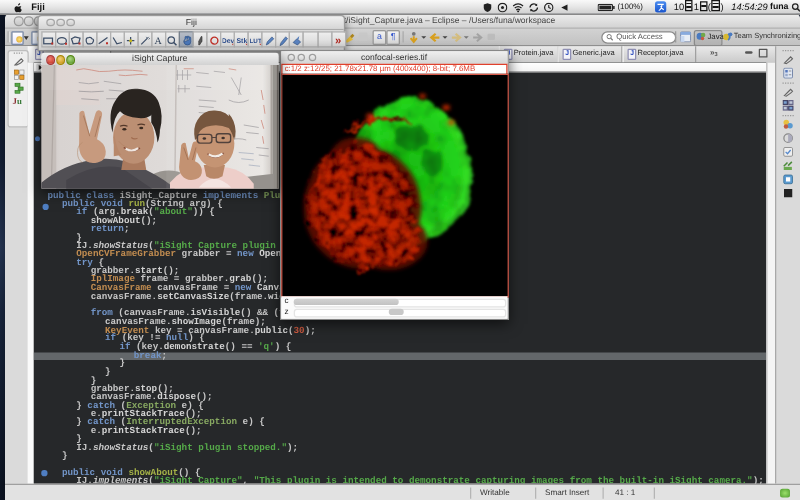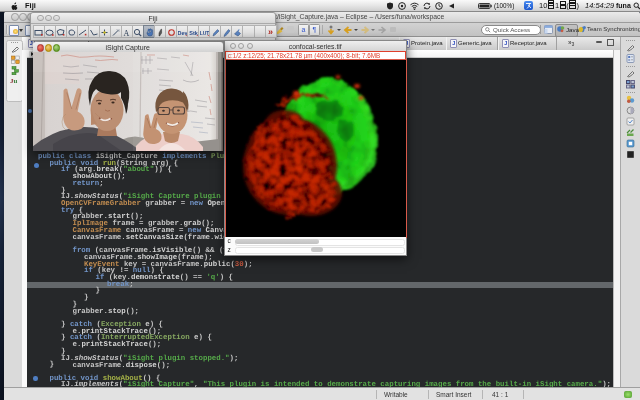--- a/index.html
+++ b/index.html
@@ -191,21 +191,21 @@
         <div style="top:198.08px;padding-left:34.5px;"><span class="kw">from</span> (canvasFrame.<span class="mc">isVisible</span>() &amp;&amp; (frame = grabber.<span class="mc">grab</span>()) != <span class="kw">null</span>) {</div>
         <div style="top:204.80px;padding-left:46px;">canvasFrame.<span class="mc">showImage</span>(frame);</div>
         <div style="top:211.52px;padding-left:46px;"><span class="ty">KeyEvent</span> key = canvasFrame.<span class="mc">public</span>(<span class="nu">30</span>);</div>
         <div style="top:218.24px;padding-left:46px;"><span class="kw">if</span> (key != <span class="kw">null</span>) {</div>
         <div style="top:224.96px;padding-left:57.5px;"><span class="kw">if</span> (key.<span class="mc">demonstrate</span>() == <span class="st">'q'</span>) {</div>
         <div style="top:231.68px;padding-left:69px;"><span class="kw">break</span>;</div>
         <div style="top:238.40px;padding-left:57.5px;">}</div>
         <div style="top:245.12px;padding-left:46px;">}</div>
         <div style="top:251.84px;padding-left:34.5px;">}</div>
         <div style="top:258.56px;padding-left:34.5px;">grabber.<span class="mc">stop</span>();</div>
-        <div style="top:265.28px;padding-left:34.5px;margin-top:48px;">canvasFrame.<span class="mc">dispose</span>();</div>
+        <div style="top:265.28px;padding-left:34.5px;">canvasFrame.<span class="mc">dispose</span>();</div>
         <div style="top:272.00px;padding-left:23px;">} <span class="kw">catch</span> (<span class="ex">Exception</span> e) {</div>
         <div style="top:278.72px;padding-left:34.5px;">e.<span class="mc">printStackTrace</span>();</div>
         <div style="top:285.44px;padding-left:23px;">} <span class="kw">catch</span> (<span class="ex">InterruptedException</span> e) {</div>
         <div style="top:292.16px;padding-left:34.5px;">e.<span class="mc">printStackTrace</span>();</div>
         <div style="top:298.88px;padding-left:23px;">}</div>
         <div style="top:305.60px;padding-left:23px;">IJ.<span class="it">showStatus</span>(<span class="st">"iSight plugin stopped."</span>);</div>
         <div style="top:312.32px;padding-left:11.5px;">}</div>
         <div style="top:319.04px;padding-left:0px;"></div>
         <div style="top:325.76px;padding-left:11.5px;"><span class="kw">public void</span> <span class="md">showAbout</span>() {</div>
         <div style="top:332.48px;padding-left:23px;">IJ.<span class="it">implements</span>(<span class="st">"iSight Capture"</span>, <span class="st">"This plugin is intended to demonstrate capturing images from the built-in iSight camera."</span>);</div>

